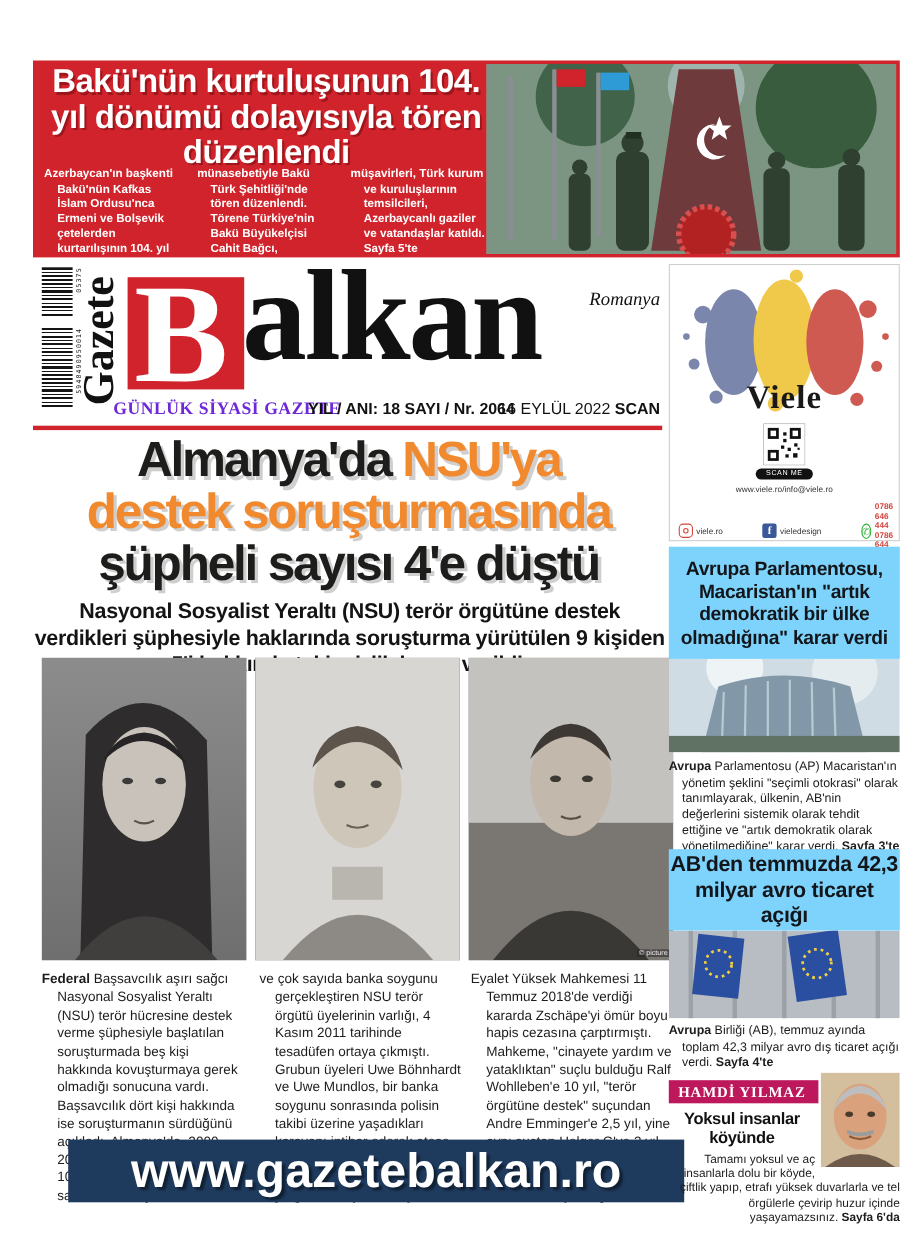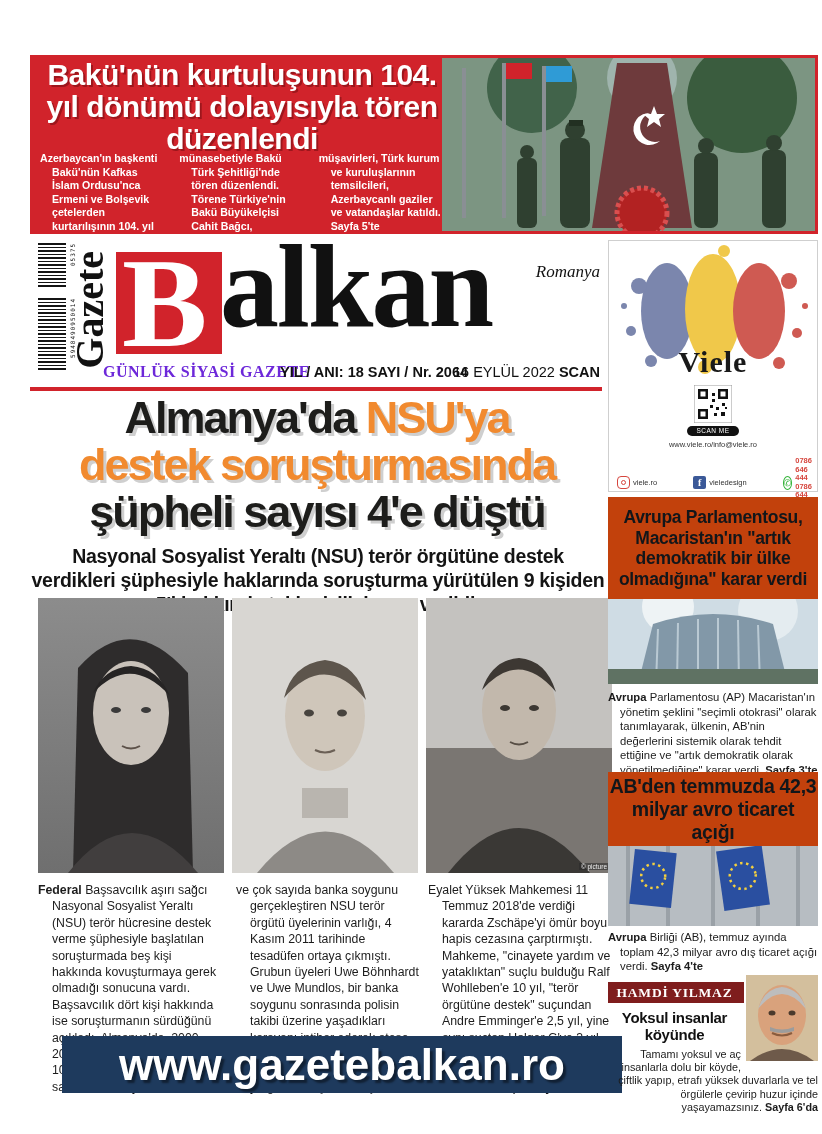--- a/index.html
+++ b/index.html
@@ -77,33 +77,33 @@
   .ad-item{display:flex;align-items:center;gap:3px;font-size:7.5px;color:#333;}
   .ig{width:13px;height:13px;border:1.6px solid #d6453d;border-radius:4px;position:relative;box-sizing:border-box;}
   .ig::after{content:"";position:absolute;left:2.5px;top:2.5px;width:5px;height:5px;
     border:1.4px solid #d6453d;border-radius:50%;box-sizing:border-box;}
   .fb{width:13px;height:13px;background:#3b5998;color:#fff;font-weight:bold;font-size:10px;
     text-align:center;line-height:13px;border-radius:2px;font-family:"Liberation Serif",serif;}
   .wa{width:14px;height:14px;border:1.5px solid #35b43a;border-radius:50%;color:#35b43a;
     font-size:9px;text-align:center;line-height:13px;box-sizing:border-box;}
   .wa-nums{display:flex;flex-direction:column;font-size:7.5px;color:#d6453d;font-weight:bold;line-height:8.5px;}
 
-  .sb-head{background:#c2410c;display:flex;align-items:center;justify-content:center;text-align:center;
+  .sb-head{background:#7dd3fc;display:flex;align-items:center;justify-content:center;text-align:center;
     font-weight:bold;color:#12161a;}
   .sb-head1{top:497px;height:102px;font-size:17.5px;line-height:20.5px;letter-spacing:-0.3px;}
   .sb-head2{top:772px;height:74px;font-size:19.5px;line-height:23px;letter-spacing:-0.3px;}
   .sb-photo1{top:599px;height:85px;overflow:hidden;}
   .sb-photo2{top:846px;height:80px;overflow:hidden;}
   .sb-body{font-size:11.3px;line-height:14.6px;color:#1c1c1c;padding-left:12px;text-indent:-12px;box-sizing:border-box;}
   .sb-body1{top:690px;height:80px;}
   .sb-body2{top:930px;height:50px;}
 
   .colmn{top:975px;height:125px;}
   .colmn-photo{float:right;width:72px;height:86px;margin:0 0 3px 5px;overflow:hidden;}
-  .colmn-banner{width:136px;height:21px;background:#7f1d1d;color:#fff;font-weight:bold;
+  .colmn-banner{width:136px;height:21px;background:#be185d;color:#fff;font-weight:bold;
     font-size:13.5px;text-align:center;line-height:21px;letter-spacing:0.8px;margin-top:7px;
     font-family:"Liberation Serif",serif;}
   .colmn-title{width:136px;text-align:center;font-weight:bold;font-size:15px;line-height:17px;
     color:#111;margin-top:6px;letter-spacing:-0.3px;}
   .colmn-body{font-size:10.8px;line-height:13.2px;color:#1c1c1c;margin-top:5px;text-align:right;}
   .colmn-body .t{text-align:left;display:inline;}
 </style>
 </head>
 <body>
 

